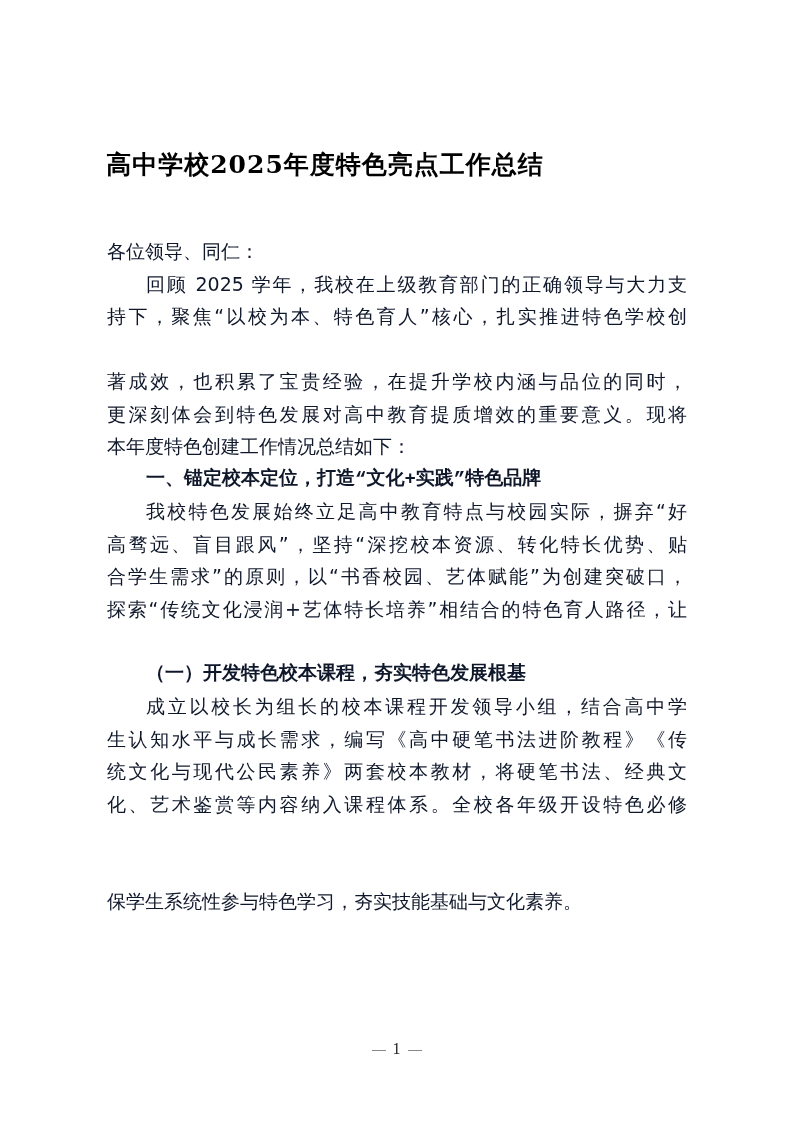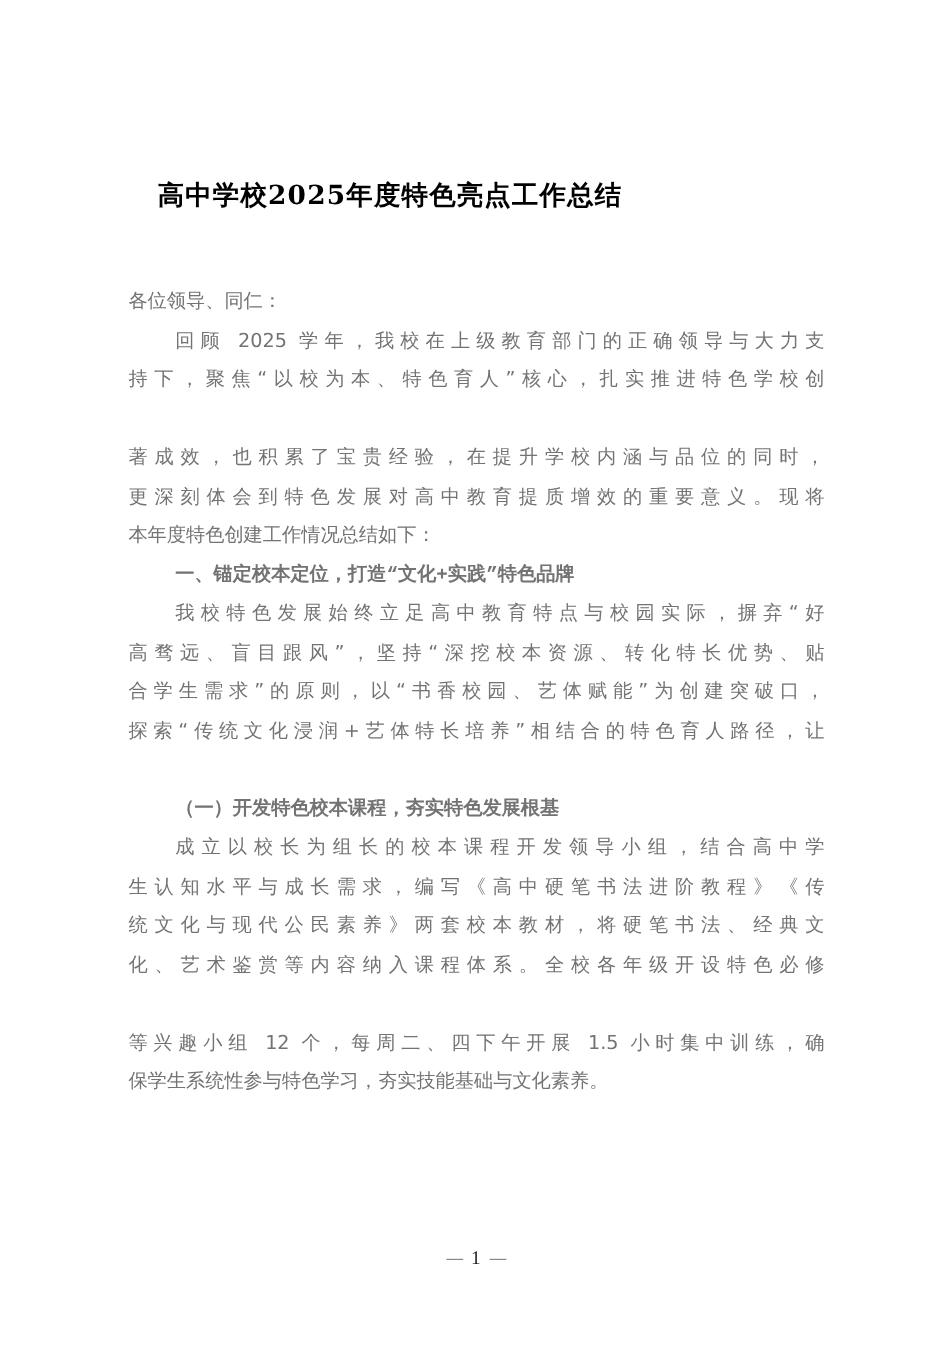--- a/index.html
+++ b/index.html
@@ -1,26 +1,26 @@
 <!DOCTYPE html>
 <html><head>
 <meta charset="utf-8">
 <style>
   html, body { margin:0; padding:0; background:#ffffff; }
   body { width:793px; height:1122px; position:relative; overflow:hidden; color:#111; }
   .page { position:absolute; left:0; top:0; width:793px; height:1122px; background:#fff; }
   .title {
     position:absolute; left:0; width:650px; top:148px; text-align:center;
     font-family:"DejaVu Serif", "Liberation Serif", serif; font-weight:bold;
-    font-size:22px; letter-spacing:1px; color:#000;
+    font-size:25px; letter-spacing:1px; color:#000;
   }
   .line {
     position:absolute; left:107px; width:580px; white-space:nowrap;
     font-family:"DejaVu Sans", "Liberation Sans", sans-serif;
-    font-size:16px; line-height:26px; color:#737373;
+    font-size:19px; line-height:26px; color:#0f172a;
     text-align:justify; text-align-last:justify;
   }
   .line.last { text-align-last:left; }
   .indent { padding-left:39px; width:541px; }
   .heading { font-weight:bold; text-align-last:left;font-family:Liberation Mono, monospace; }
   .footer {
     position:absolute; left:0; width:793px; top:1040px; text-align:center;
     font-family:"Liberation Serif", serif; font-size:16px; color:#222;
   }
   .footer .dash { display:inline-block; width:14px; height:1px; background:#888; vertical-align:middle; margin:0 7px; }
@@ -45,19 +45,18 @@
   <div class="line" style="top:531px">高骛远、盲目跟风”，坚持“深挖校本资源、转化特长优势、贴</div>
   <div class="line" style="top:563px">合学生需求”的原则，以“书香校园、艺体赋能”为创建突破口，</div>
   <div class="line" style="top:596px">探索“传统文化浸润+艺体特长培养”相结合的特色育人路径，让</div>
 
   <div class="line indent heading" style="top:661px">（一）开发特色校本课程，夯实特色发展根基</div>
 
   <div class="line indent" style="top:693px">成立以校长为组长的校本课程开发领导小组，结合高中学</div>
   <div class="line" style="top:726px">生认知水平与成长需求，编写《高中硬笔书法进阶教程》《传</div>
   <div class="line" style="top:791px">化、艺术鉴赏等内容纳入课程体系。全校各年级开设特色必修</div>
   <div class="line" style="top:758px">统文化与现代公民素养》两套校本教材，将硬笔书法、经典文</div>
-  <div class="line" style="top:856px">等兴趣小组 12 个，每周二、四下午开展 1.5 小时集中训练，确</div>
   <div class="line last" style="top:888px">保学生系统性参与特色学习，夯实技能基础与文化素养。</div>
 
   <div class="footer">
     <span class="dash"></span><span>1</span><span class="dash"></span>
   </div>
 </div>
 
 </body></html>

